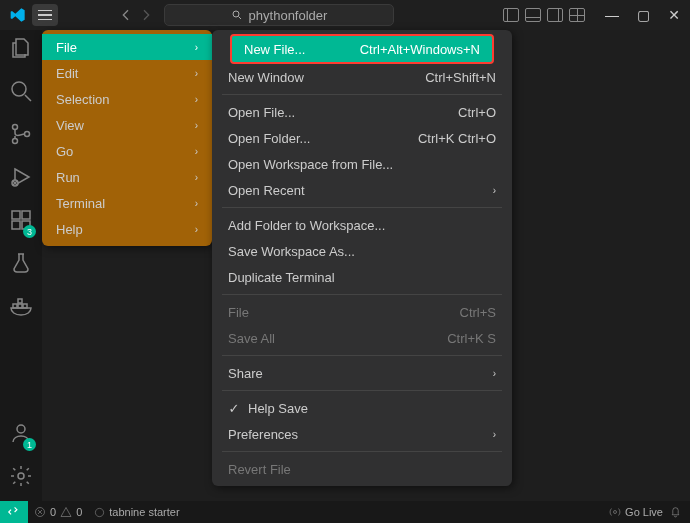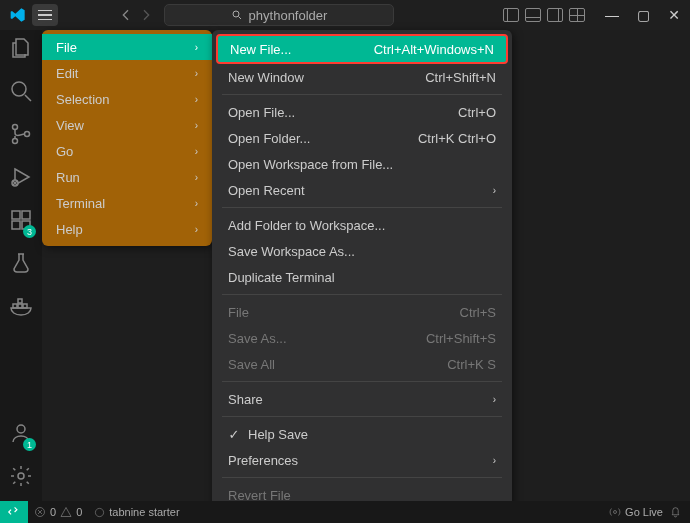--- a/index.html
+++ b/index.html
@@ -28,21 +28,21 @@
   .badge { position:absolute; background:#00b894; color:#fff; border-radius:8px; font-size:9px; min-width:13px; height:13px; display:flex; align-items:center; justify-content:center; padding:0 3px; }
   .ab-bottom { margin-top:auto; margin-bottom:10px; display:flex; flex-direction:column; gap:16px; align-items:center; }
 
   .menu-bar { position:absolute; left:42px; top:30px; width:170px; background:#a16207; box-shadow:2px 2px 8px rgba(0,0,0,.5); border-radius:6px; padding:4px 0; }
   .menu-item, .sub-item { height:26px; display:flex; align-items:center; padding:0 14px; cursor:default; }
   .menu-item.hl { background:#00b894; color:#fff; }
   .menu-item .chev, .sub-item .chev { margin-left:auto; font-size:10px; }
   .sub-menu { position:absolute; left:212px; top:30px; width:300px; background:#303031; box-shadow:2px 2px 8px rgba(0,0,0,.5); border-radius:6px; padding:4px 0; }
   .sub-item { justify-content:space-between; padding:0 16px; }
   .sub-item .lbl { display:flex; align-items:center; gap:8px; }
-  .sub-item.hl { background:#00b894; color:#fff; border:2px solid #ff3b30; border-radius:4px; margin:0 4px; padding:0 12px; height:30px; }
+  .sub-item.hl { background:#00b894; color:#fff; border:2px solid #ff3b30; border-radius:4px; margin:0 18px; padding:0 12px; height:30px; }
   .sub-item.dim { color:#777; }
   .sep { height:1px; background:#444; margin:4px 10px; }
   .check { width:12px; display:inline-block; text-align:center; }
 
   .statusbar { position:absolute; left:0; right:0; bottom:0; height:22px; background:#181818; display:flex; align-items:center; font-size:11px; color:#aaa; }
   .sb-remote { width:28px; height:22px; background:#00b894; display:flex; align-items:center; justify-content:center; }
   .sb-item { display:flex; align-items:center; gap:4px; padding:0 6px; }
   .sb-right { margin-left:auto; display:flex; align-items:center; padding-right:8px; }
 </style>
 </head>
@@ -229,24 +229,20 @@
   <div class="sub-item">
       <span class="lbl">Duplicate Terminal</span>
       <span></span>
     </div>
   <div class="sep"></div>
   <div class="sub-item dim">
       <span class="lbl">File</span>
       <span>Ctrl+S</span>
     </div>
   <div class="sub-item dim">
-      <span class="lbl">Save As...</span>
-      <span>Ctrl+Shift+S</span>
-    </div>
-  <div class="sub-item dim">
       <span class="lbl">Save All</span>
       <span>Ctrl+K S</span>
     </div>
   <div class="sep"></div>
   <div class="sub-item">
       <span class="lbl">Share</span>
       <span class="chev">›</span>
     </div>
   <div class="sep"></div>
   <div class="sub-item">

